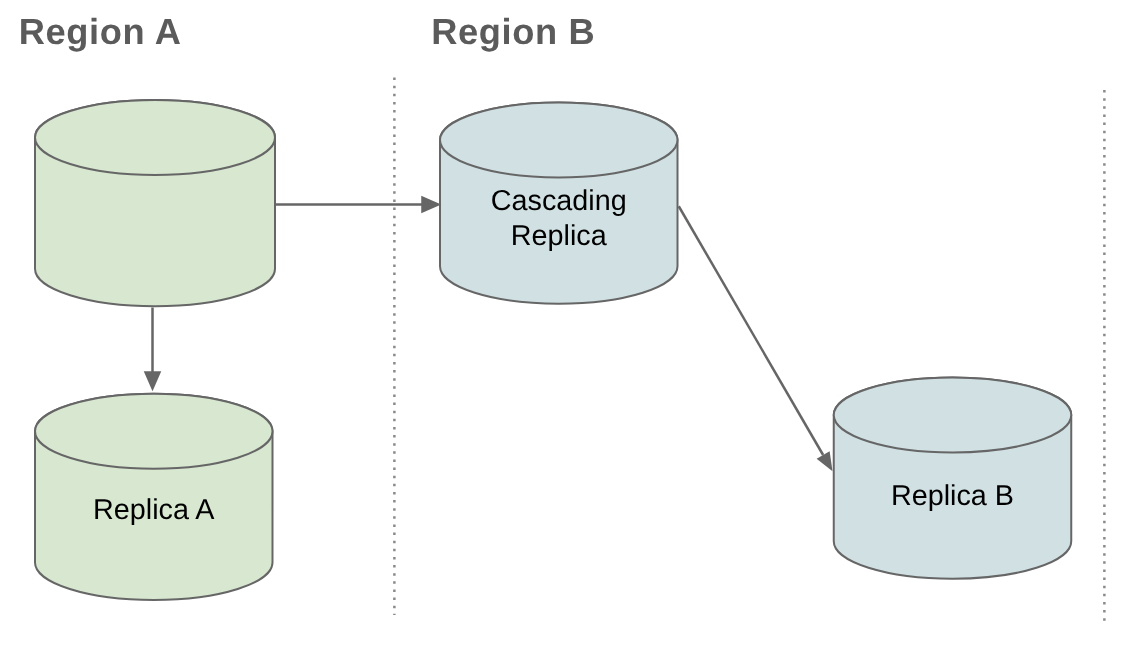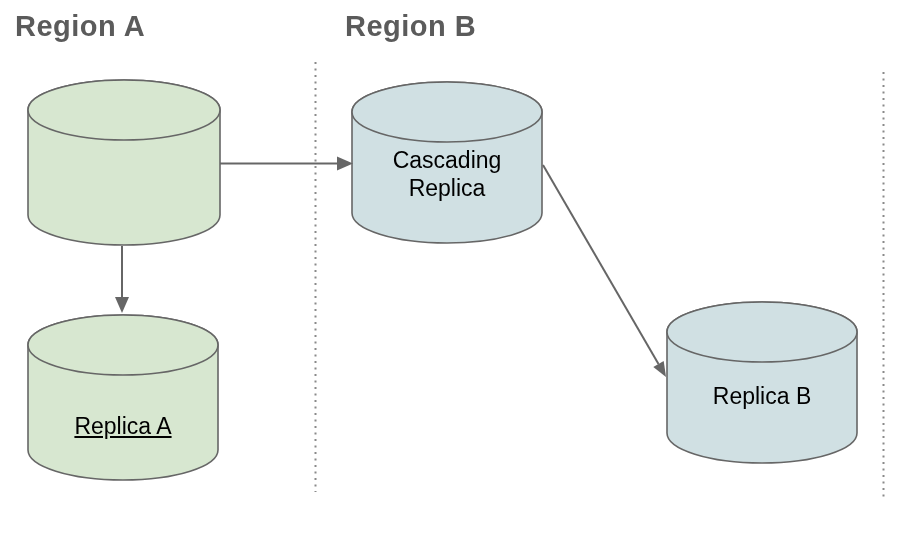--- a/index.html
+++ b/index.html
@@ -32,21 +32,21 @@
   #region-a-title { left: 15px; }
   #region-b-title { left: 345px; }
   .node-label {
     position: absolute;
     font-size: 23px;
     line-height: 28px;
     color: #000000;
     text-align: center;
   }
   #primary-label   { left: 24px;  top: 163px; width: 200px; }
-  #replica-a-label { left: 23px;  top: 412px; width: 200px; text-decoration: underline; }
+  #replica-a-label { left: 23px;  top: 393px; width: 200px; }
   #cascading-label { left: 377px; top: 146px; width: 140px; }
   #replica-b-label { left: 662px; top: 382px; width: 200px; }
 </style>
 </head>
 <body>
 
 <div class="canvas">
 
   <svg class="diagram-svg" width="910" height="534" viewBox="0 0 910 534">
 

